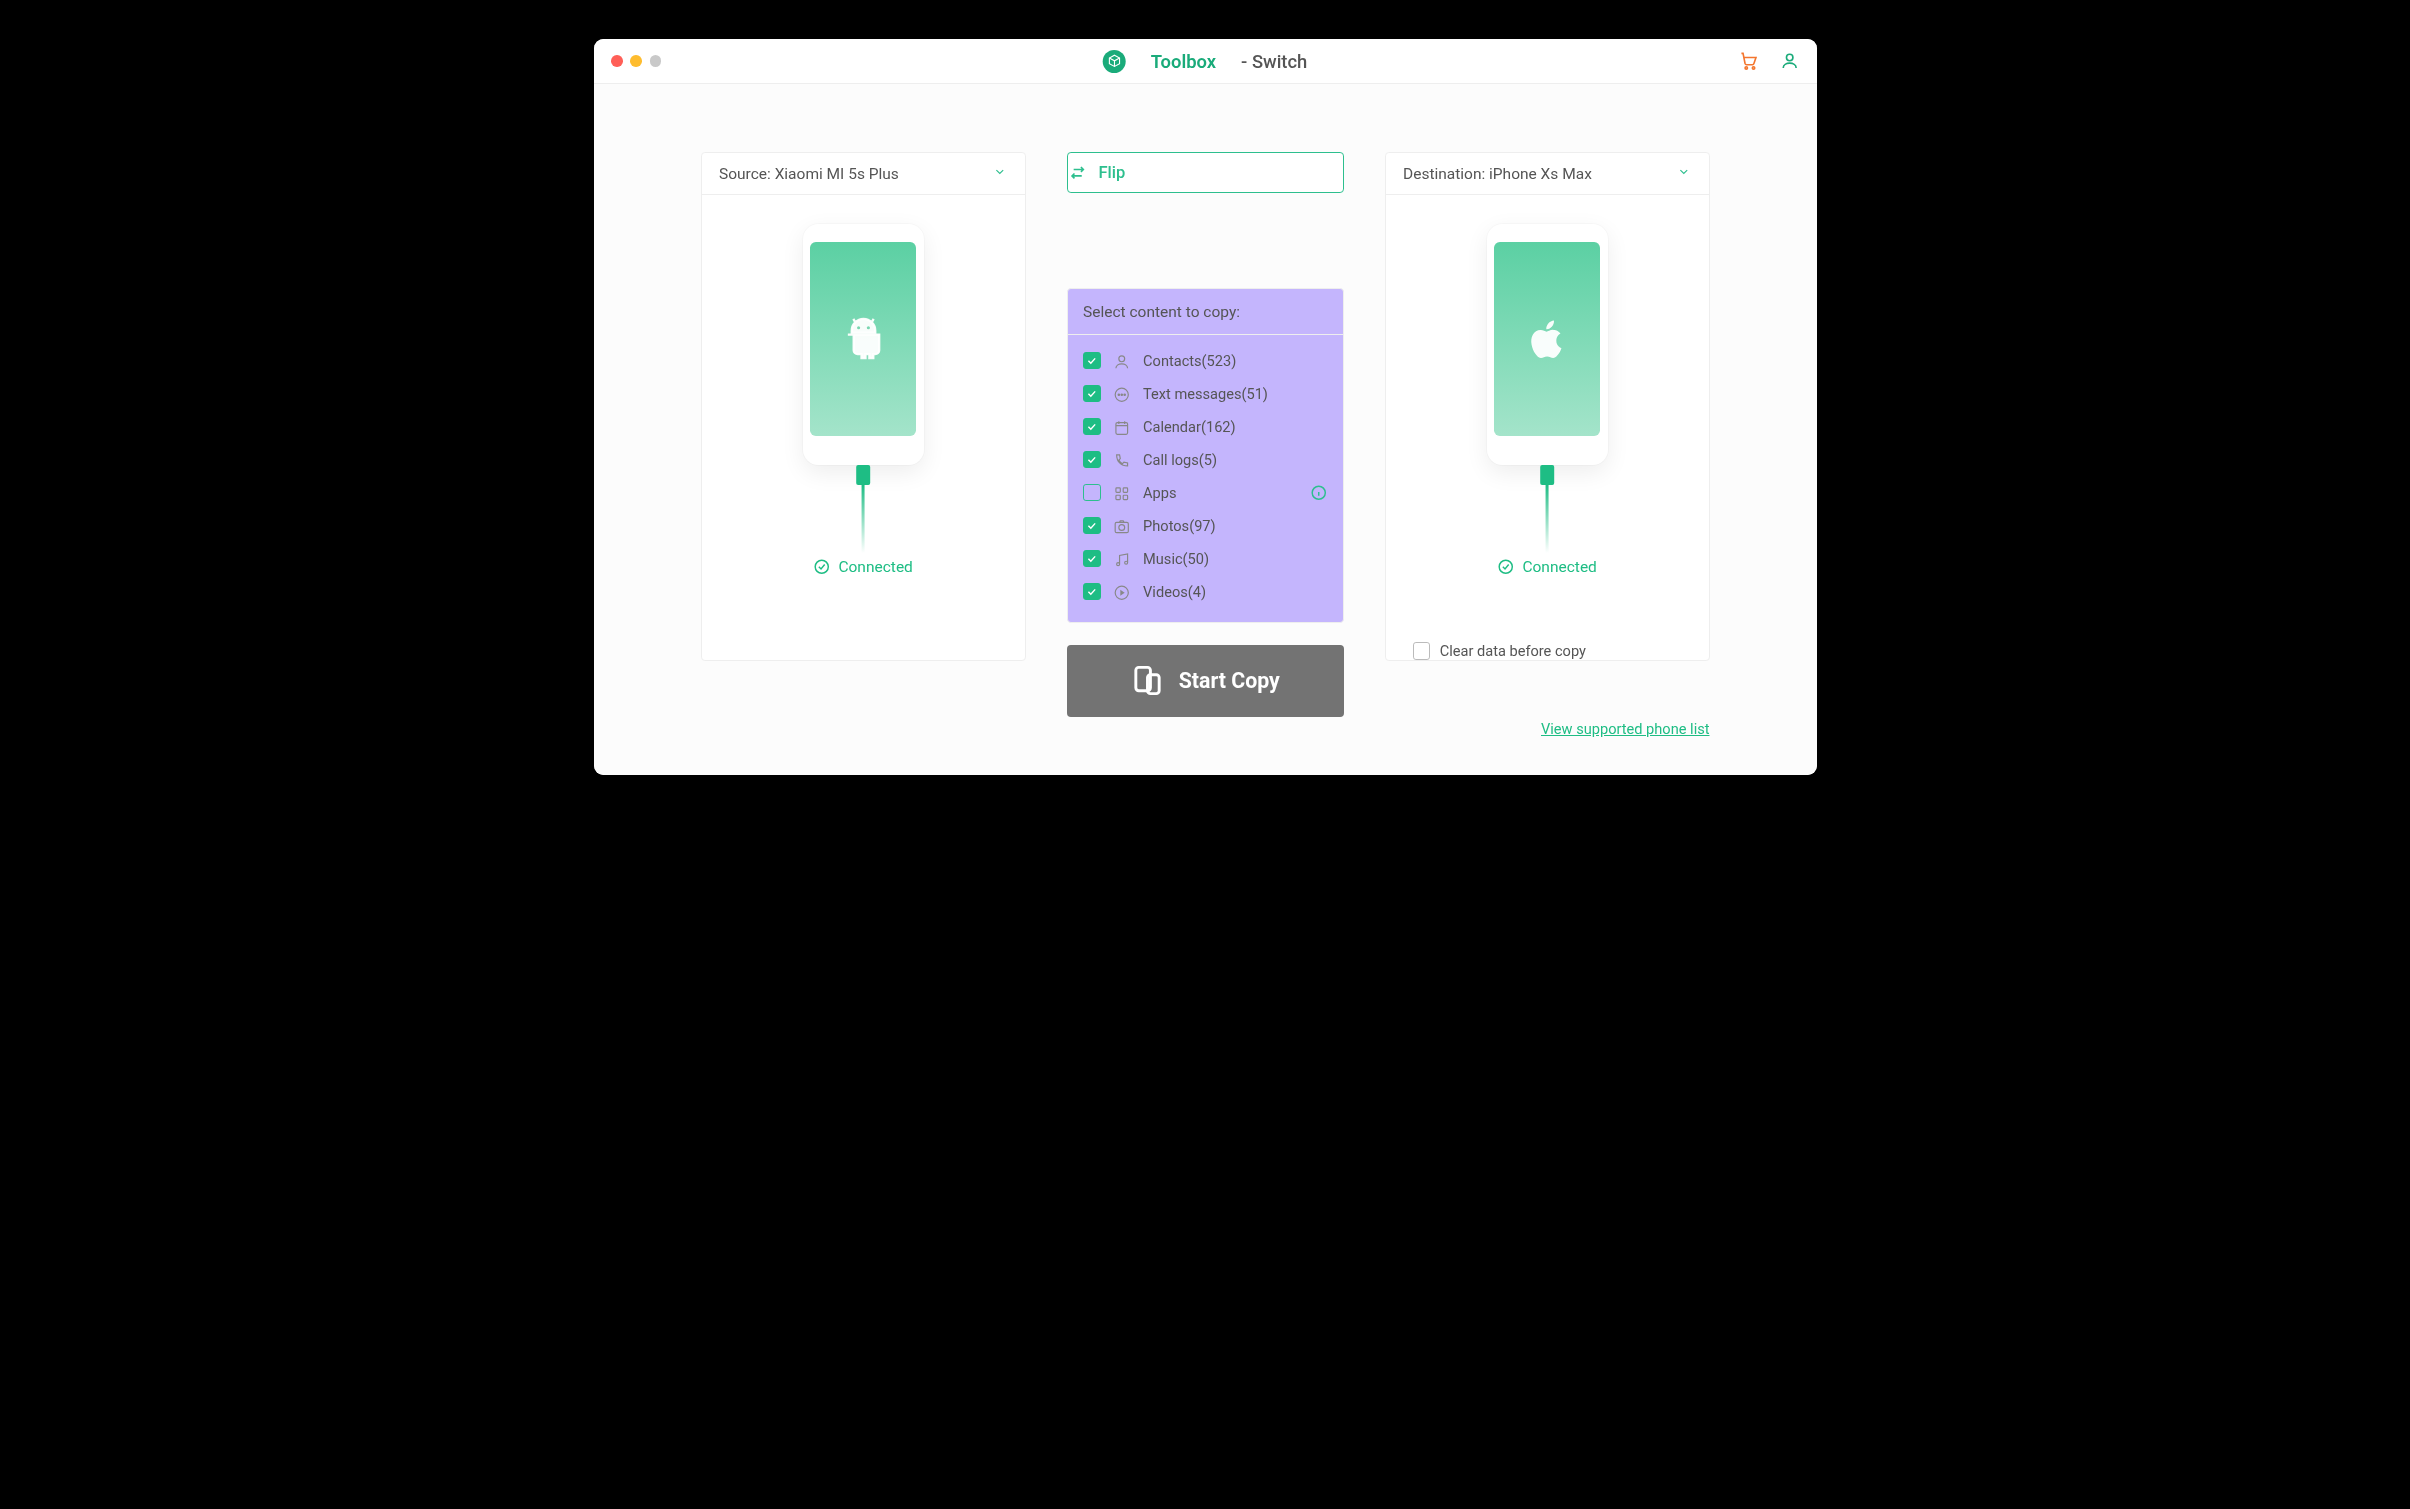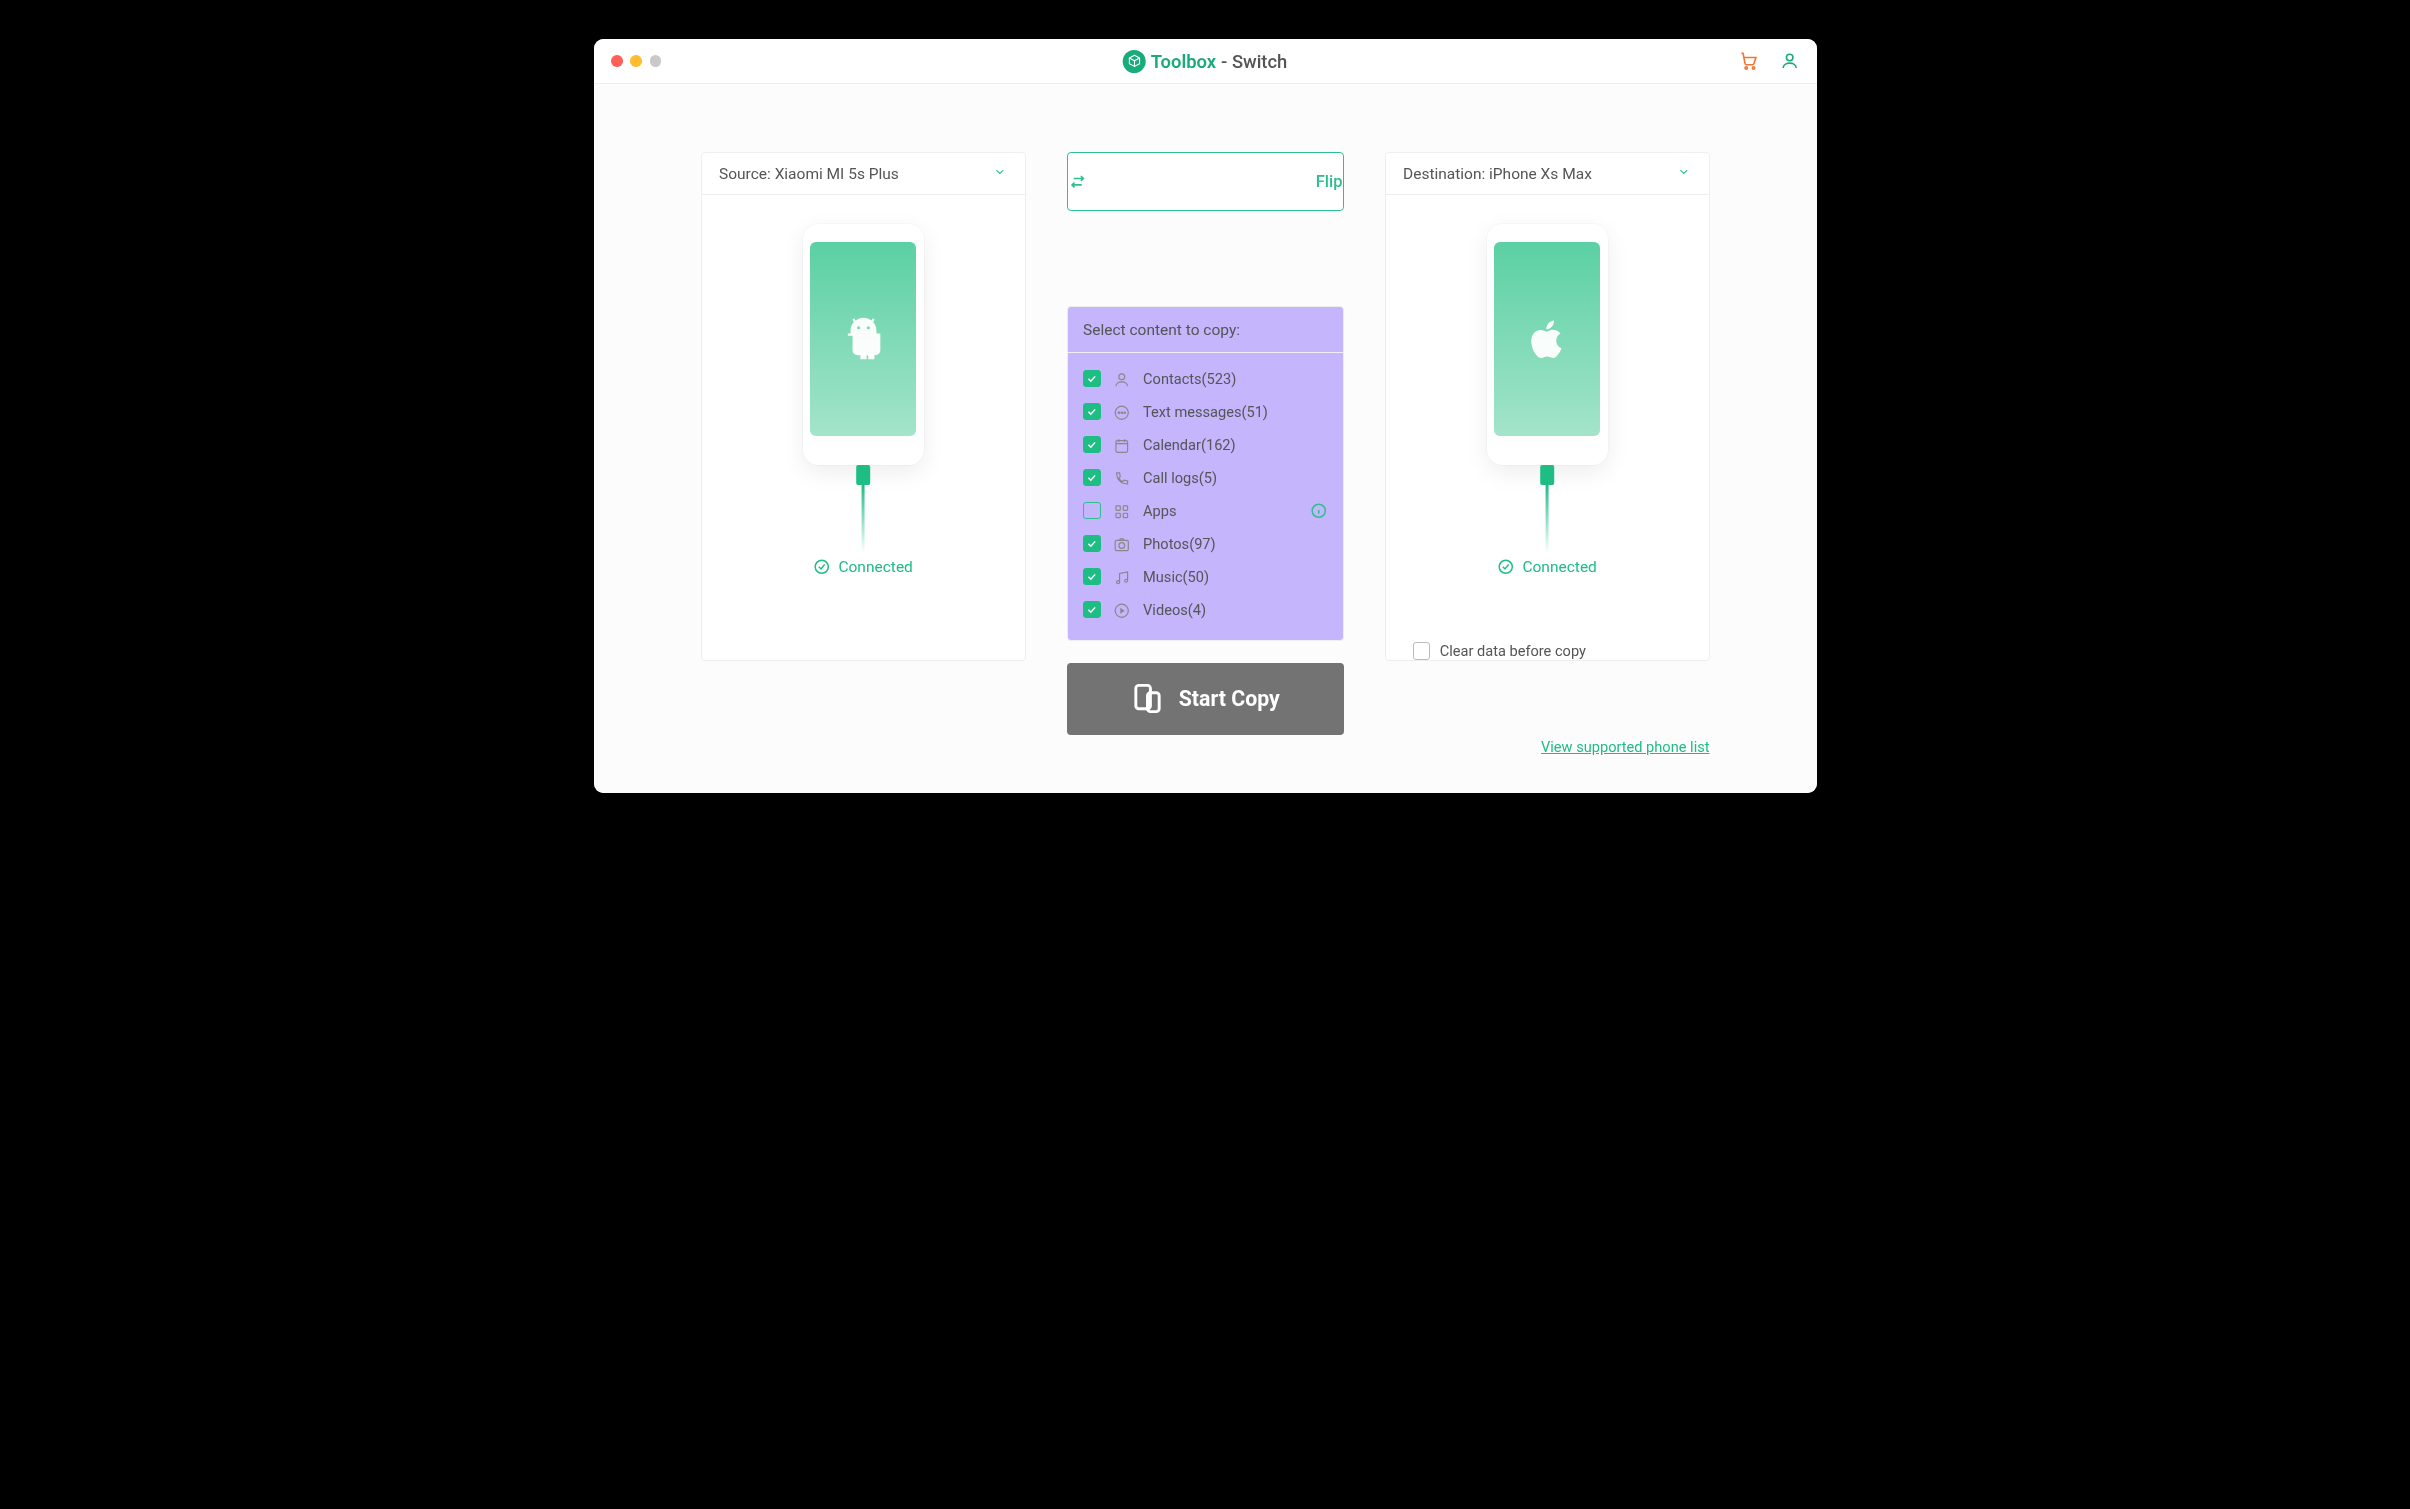--- a/index.html
+++ b/index.html
@@ -28,21 +28,21 @@
     padding: 0 17.5px;
     position: relative;
   }
   .traffic { display: flex; gap: 7.8px; }
   .traffic span { width: 11.6px; height: 11.6px; border-radius: 50%; display: block; }
   .t-red { background: #ff5f57; }
   .t-yel { background: #febc2e; }
   .t-gry { background: #c9c9c9; }
   .title-center {
     position: absolute; left: 50%; transform: translateX(-50%);
-    display: flex; align-items: center; gap: 5px; font-size: 18.4px; font-weight: 600;
+    display: flex; align-items: center; gap: 25px; font-size: 18.4px; font-weight: 600;
   }
   .title-toolbox { color: #1aab7a; }
   .title-switch { color: #555; font-weight: 500; }
   .title-logo {
     width: 23px; height: 23px; border-radius: 50%; background: #1aab7a;
     display: flex; align-items: center; justify-content: center;
   }
   .title-logo svg { width: 13.6px; height: 13.6px; }
   .titlebar-right {
     margin-left: auto; display: flex; gap: 21.3px; align-items: center;
@@ -98,23 +98,23 @@
     display: flex; align-items: center; justify-content: center;
   }
   .phone-screen svg { width: 47px; height: 47px; fill: rgba(255,255,255,0.95); }
   .cable { width: 11.6px; height: 87px; position: relative; }
   .cable::before { content:""; position:absolute; top:0; left:50%; transform:translateX(-50%); width:13.6px; height:19.4px; background:#1ebd84; border-radius:1.9px; }
   .cable::after { content:""; position:absolute; top:19.4px; left:50%; transform:translateX(-50%); width:2.9px; height:68px; background:linear-gradient(180deg,#1ebd84,rgba(30,189,132,0)); }
   .status-row { display:flex; align-items:center; gap:7.8px; margin-top:5.8px; color:#1ebd84; font-size:15.5px; }
   .status-row svg { width:17.5px; height:17.5px; }
 
   .flip-btn {
-    width:100%; height:59px; border:1.5px solid #2dbf8e; border-radius:3.9px;
+    width:100%; height:41px; border:1.5px solid #2dbf8e; border-radius:3.9px;
     background:#fff; color:#2dbf8e; font-size:16.5px; font-weight:500;
-    display:flex; align-items:center; justify-content:space-between; gap:11.6px; cursor:pointer;
+    display:flex; align-items:center; justify-content:flex-start; gap:11.6px; cursor:pointer;
   }
   .flip-btn svg { width:19.4px; height:19.4px; stroke:#2dbf8e; }
 
   .select-panel {
     margin-top: 95px;
     background:#c4b5fd; border:1px solid #eee; border-radius:3.9px;
   }
   .select-head {
     padding: 13.6px 15.5px; border-bottom:1px solid #eee; color:#555; font-size:15.5px;
   }

